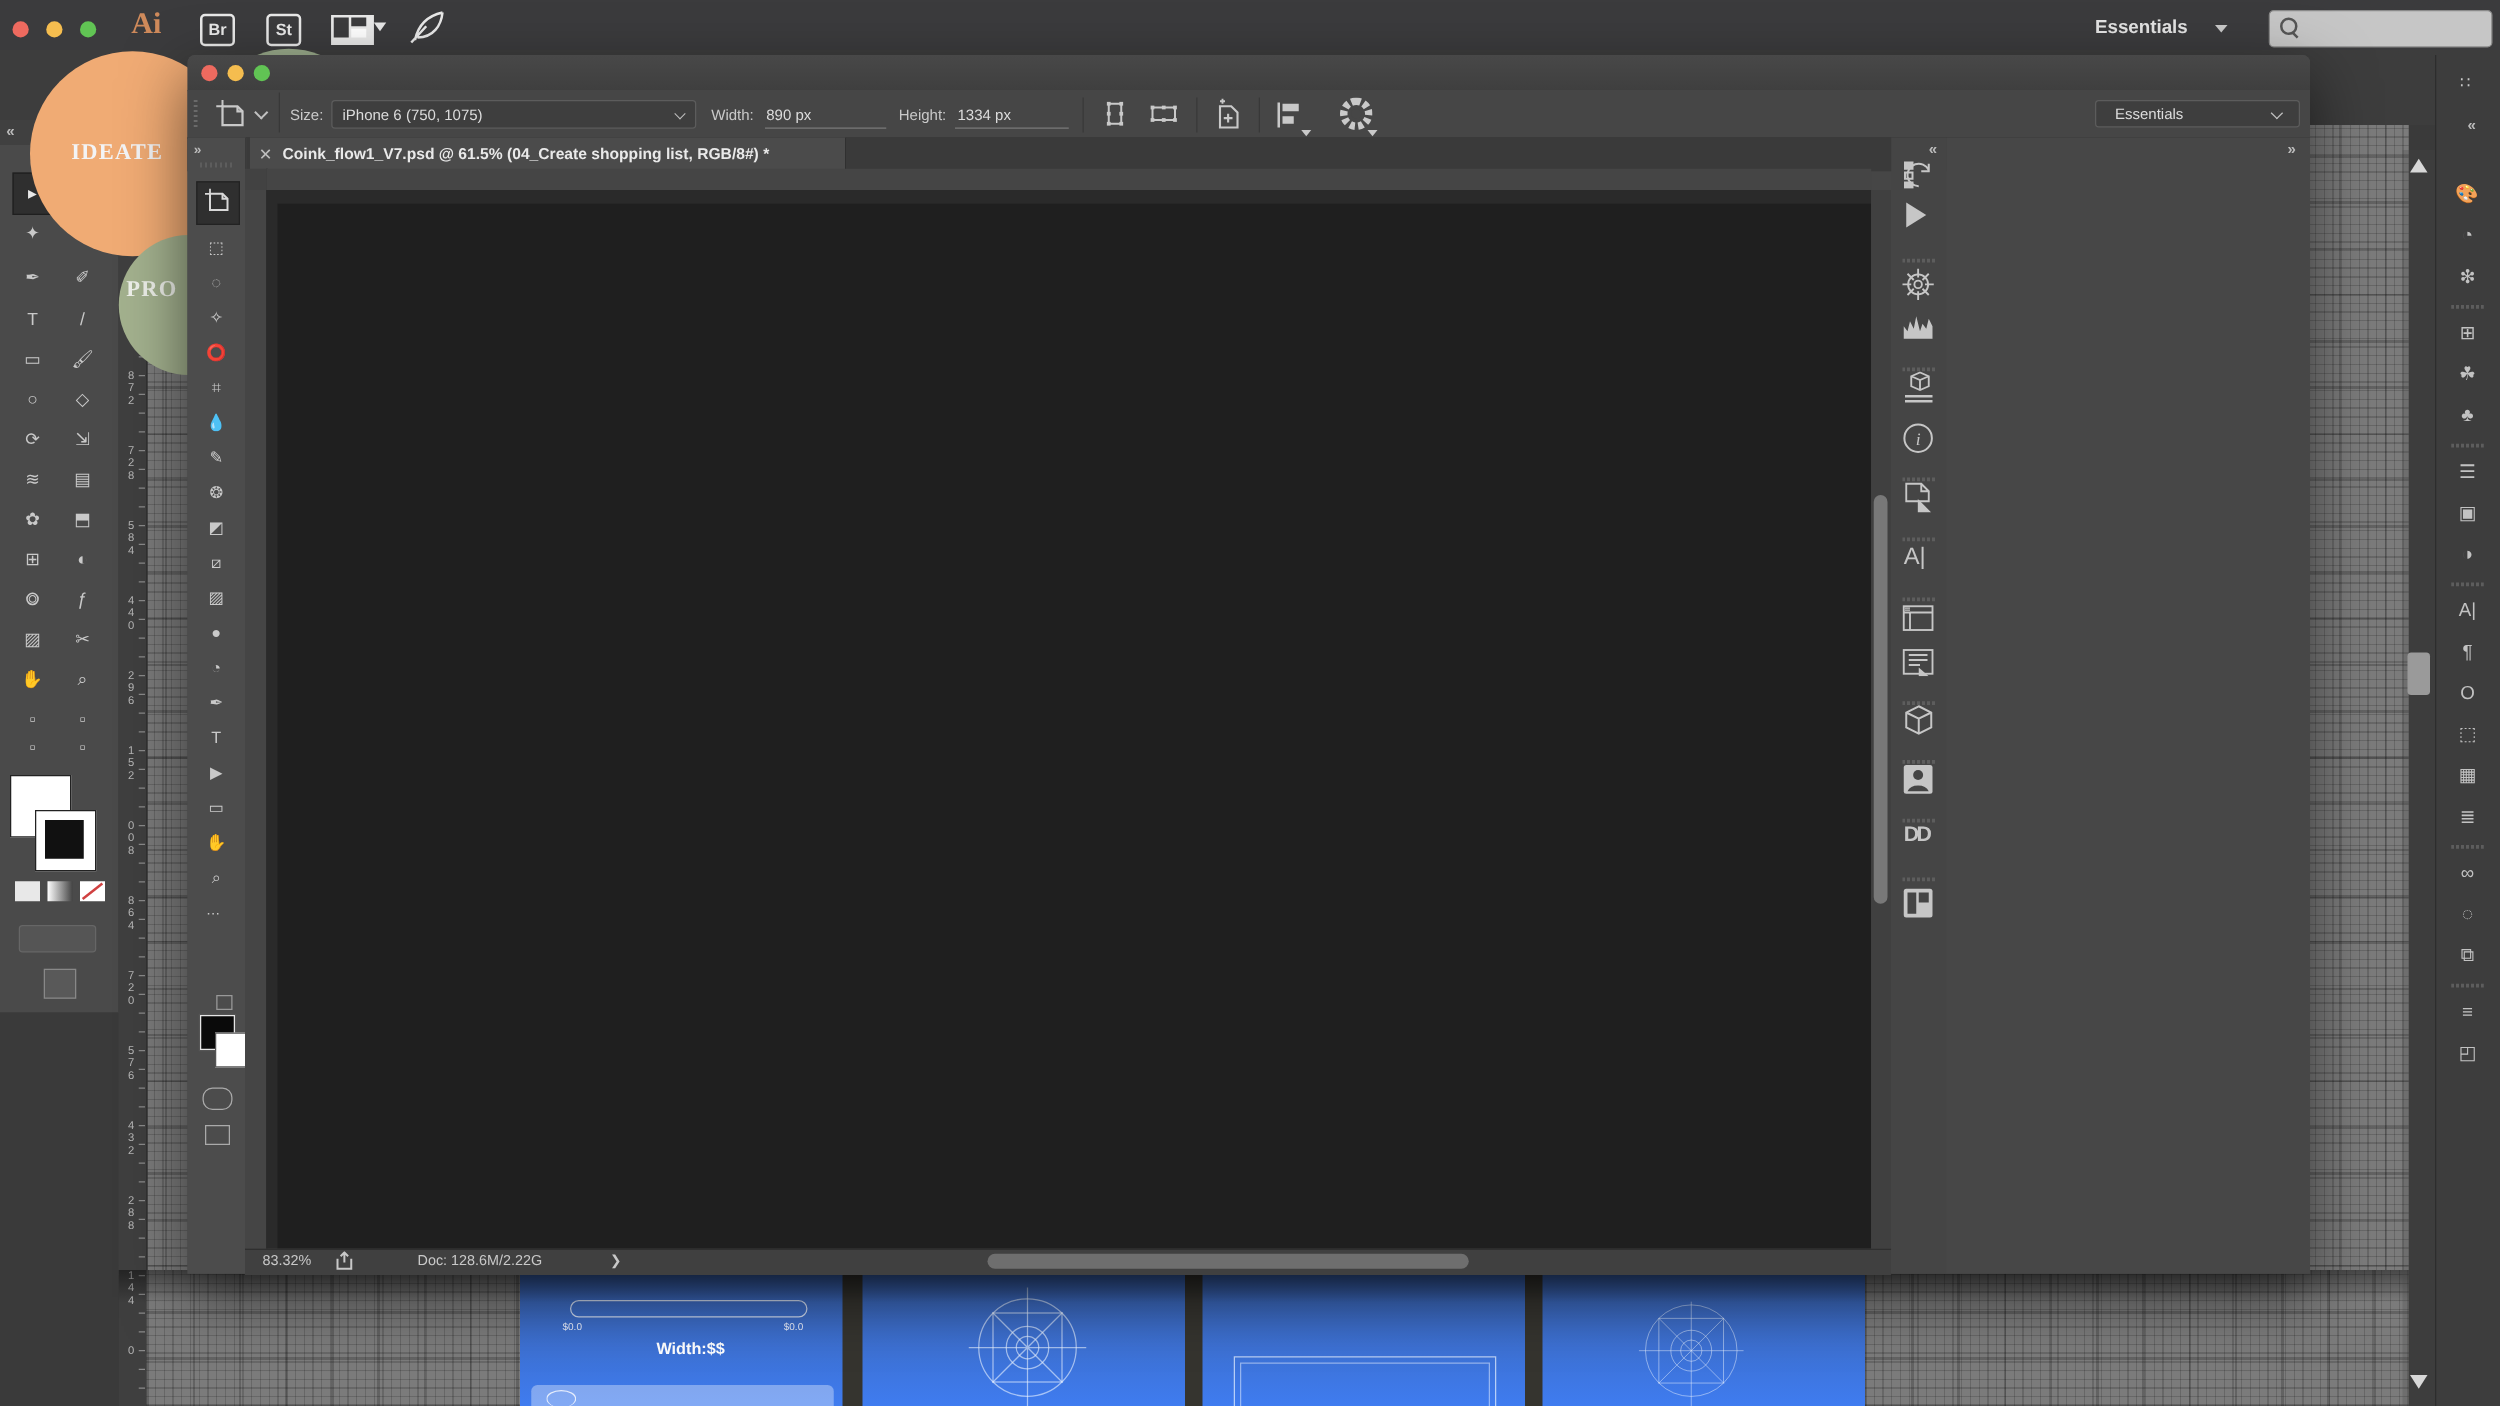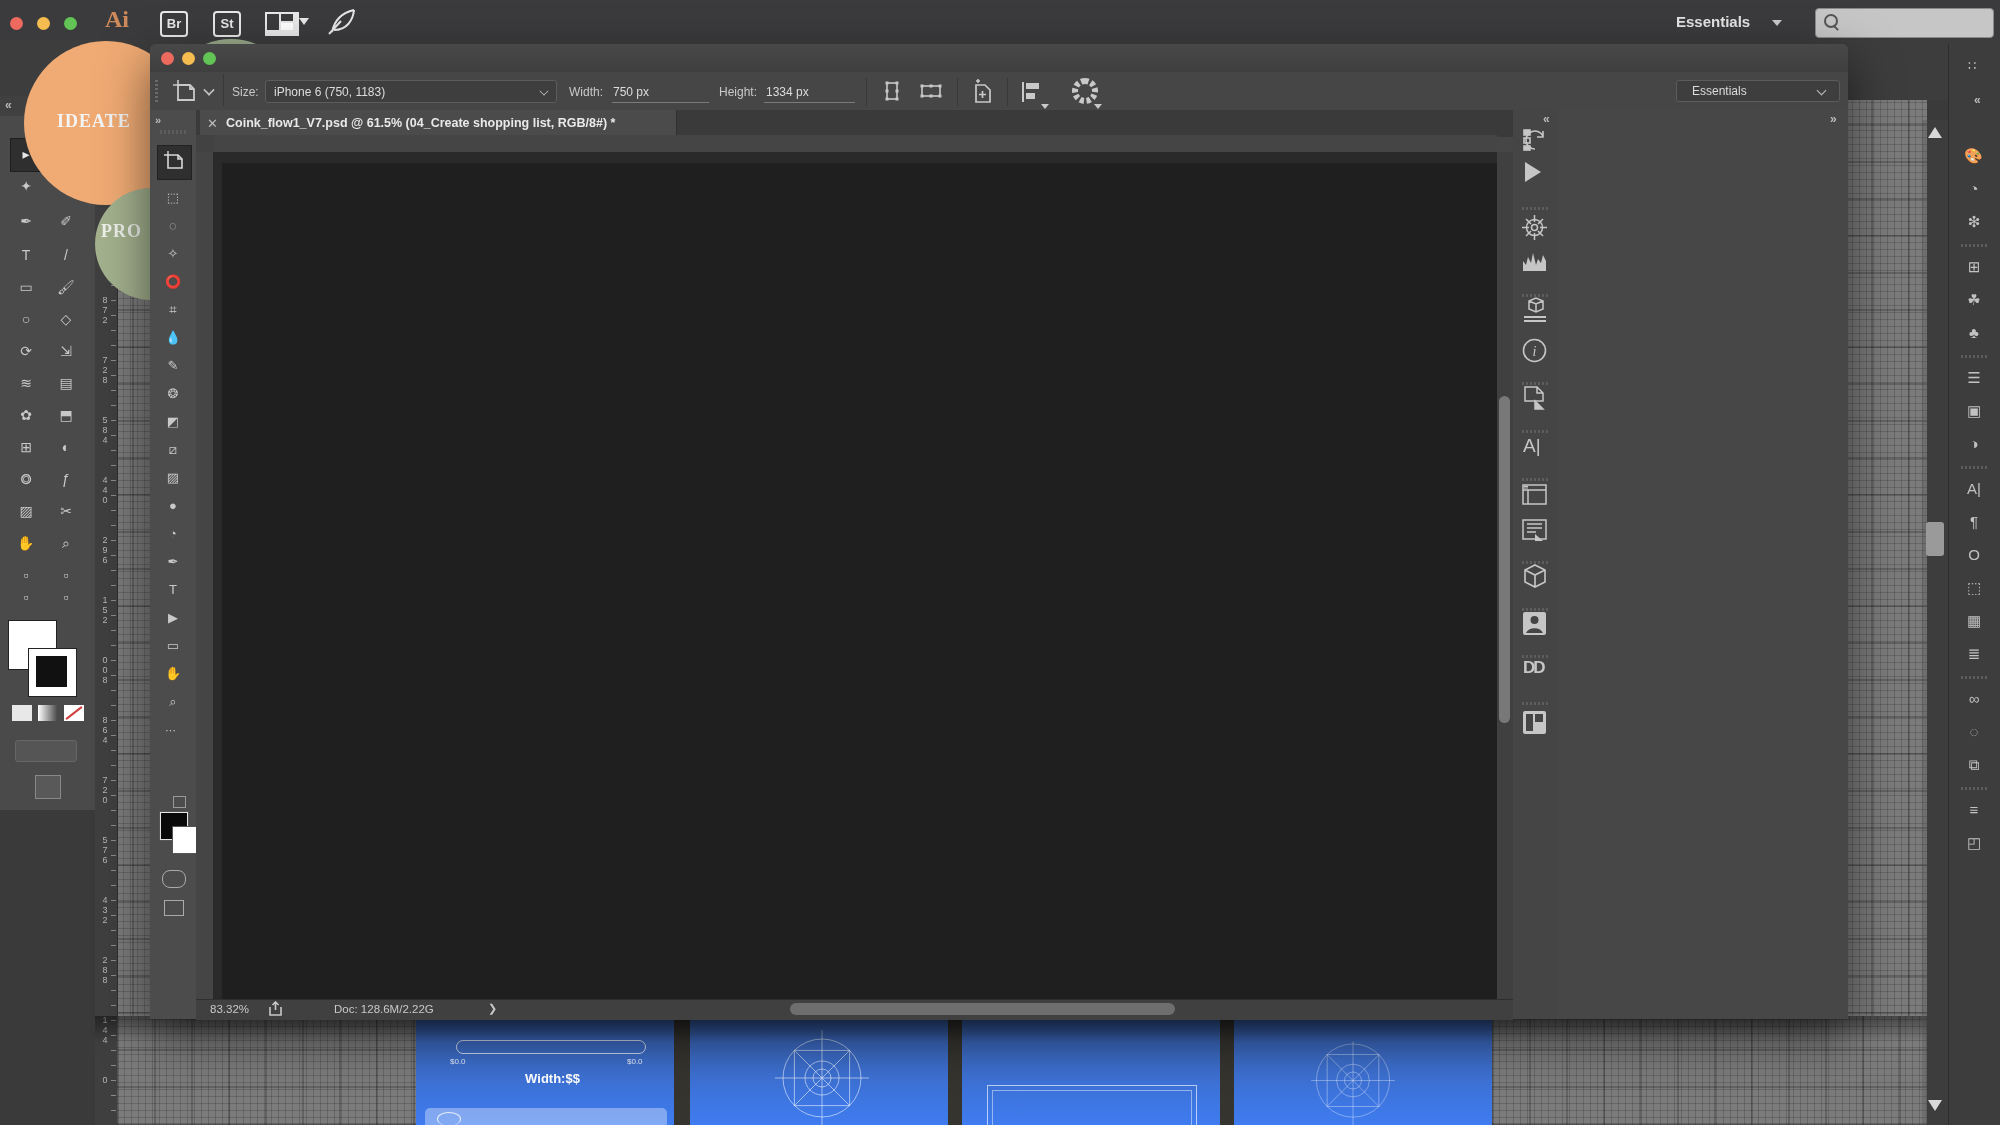--- a/index.html
+++ b/index.html
@@ -329,24 +329,24 @@
   <div class="a" style="left:5px;top:34px;width:3px;height:24px;background-image:repeating-linear-gradient(0deg,#6a6a6a 0 2px,transparent 2px 4px);"></div>
   <svg class="a" style="left:22px;top:35px;" width="24" height="23" viewBox="0 0 24 23">
         <path d="M6 1 v5 M1 6 h5 M3.5 3.5 h0" stroke="#c9c9c9" stroke-width="1.6" fill="none"></path>
         <path d="M6 6 h12 l4 4 v11 h-16 z" stroke="#c9c9c9" stroke-width="1.8" fill="none"></path>
         <path d="M18 6 v4 h4" stroke="#c9c9c9" stroke-width="1.8" fill="none"></path>
       </svg>
   <div class="a" style="left:54px;top:41px;width:8px;height:8px;border-right:2px solid #c1c1c1;border-bottom:2px solid #c1c1c1;transform:rotate(45deg) scale(.8);"></div>
   <div class="a" style="left:73px;top:30px;width:1px;height:32px;background:#383838;"></div>
   <div class="a" style="left:82px;top:41px;font-size:12px;color:#c9c9c9;">Size:</div>
   <div class="a" style="left:115px;top:36px;width:290px;height:21px;background:#3e3e3e;border:1px solid #5c5c5c;border-radius:3px;"></div>
-  <div class="a" style="left:124px;top:41px;font-size:12px;color:#dcdcdc;">iPhone 6 (750, 1183)</div>
+  <div class="a" style="left:124px;top:41px;font-size:12px;color:#dcdcdc;">iPhone 6 (750, 1075)</div>
   <div class="a" style="left:390px;top:43px;width:7px;height:7px;border-right:1.8px solid #c1c1c1;border-bottom:1.8px solid #c1c1c1;transform:rotate(45deg) scale(.8);"></div>
   <div class="a" style="left:419px;top:41px;font-size:12px;color:#c9c9c9;">Width:</div>
-  <div class="a" style="left:463px;top:41px;font-size:12px;color:#dcdcdc;">750 px</div>
+  <div class="a" style="left:463px;top:41px;font-size:12px;color:#dcdcdc;">890 px</div>
   <div class="a" style="left:462px;top:58px;width:97px;height:1px;background:#7a7a7a;"></div>
   <div class="a" style="left:569px;top:41px;font-size:12px;color:#c9c9c9;">Height:</div>
   <div class="a" style="left:616px;top:41px;font-size:12px;color:#dcdcdc;">1334 px</div>
   <div class="a" style="left:614px;top:58px;width:91px;height:1px;background:#7a7a7a;"></div>
   <div class="a" style="left:716px;top:34px;width:1px;height:28px;background:#383838;"></div>
   <svg class="a" style="left:730px;top:35px;" width="24" height="25" viewBox="0 0 24 25">
         <rect x="7" y="4" width="10" height="16" stroke="#c9c9c9" stroke-width="1.6" fill="none"></rect>
         <g fill="#c9c9c9">
           <rect x="5.5" y="2.5" width="3" height="3"></rect>
           <rect x="15.5" y="2.5" width="3" height="3"></rect>

